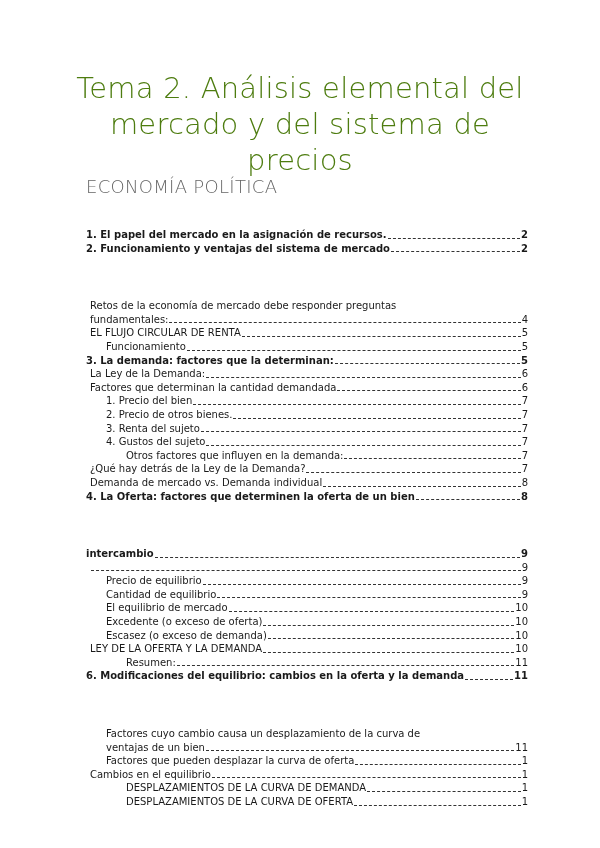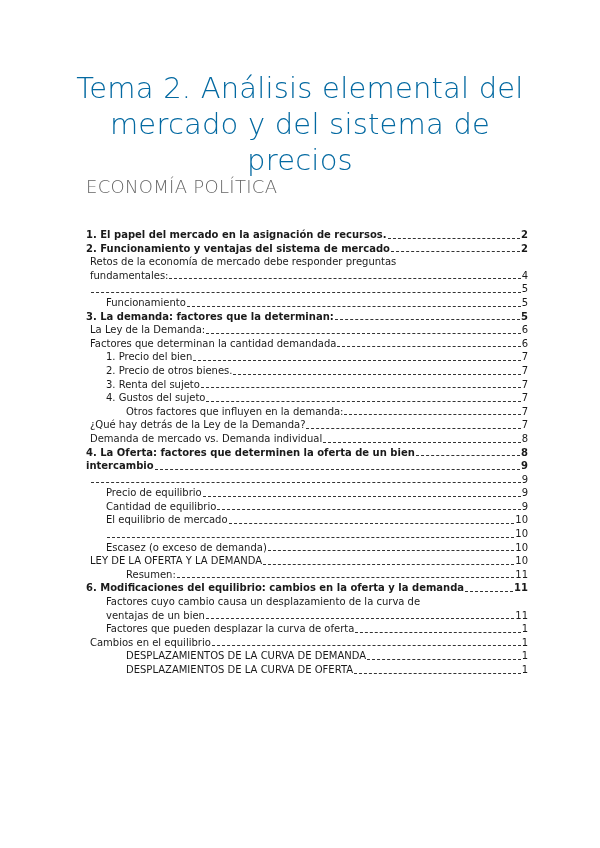--- a/index.html
+++ b/index.html
@@ -1,25 +1,25 @@
 <!DOCTYPE html>
 <html><head>
 <meta charset="utf-8">
 <style>
   html, body { margin: 0; padding: 0; background: #ffffff; }
   body { width: 600px; height: 848px; position: relative; overflow: hidden;
          font-family: "DejaVu Sans", sans-serif; color: #1a1a1a; }
   .title { position: absolute; top: 70px; left: 60px; width: 480px; text-align: center;
-           font-size: 29px; line-height: 36px; font-weight: 300; color: #0369a1; letter-spacing: 0.2px; }
+           font-size: 29px; line-height: 36px; font-weight: 300; color: #4d7c0f; letter-spacing: 0.2px; }
   .subtitle { position: absolute; top: 176px; left: 86px; font-size: 18px; color: #666;
               letter-spacing: 0.3px; font-weight: 300; }
   .toc { position: absolute; top: 228px; left: 86px; width: 442px; }
   .row { display: flex; align-items: flex-end; font-size: 10px; line-height: 13.6px; }
   .row .txt { white-space: nowrap; }
-  .row.wrap { display: block; }
+  .row.wrap { display: block; margin-top: 44px; }
   .row.wrap .txt { white-space: normal; }
   .row.wrap .line2 { display: flex; align-items: flex-end; }
   .leader { flex: 1; border-bottom: 1px dashed #333; margin: 0 1px 3px 1px; height: 0; }
   .pg { white-space: nowrap; }
   .b { font-weight: bold; }
   .l0 { padding-left: 0; }
   .l1 { padding-left: 4px; }
   .l2 { padding-left: 20px; }
   .l3 { padding-left: 40px; }
 </style>
@@ -42,20 +42,21 @@
     </div>
     <div class="row l1 wrap">
       <span class="txt" style="display: block;">Retos de la economía de mercado debe responder preguntas</span>
       <div class="line2">
         <span class="txt">fundamentales:</span>
         <span class="leader"></span>
         <span class="pg">4</span>
       </div>
     </div>
     <div class="row l1">
+      <span class="txt">EL FLUJO CIRCULAR DE RENTA</span>
       <span class="leader"></span>
       <span class="pg">5</span>
     </div>
     <div class="row l2">
       <span class="txt">Funcionamiento</span>
       <span class="leader"></span>
       <span class="pg">5</span>
     </div>
     <div class="row l0 b">
       <span class="txt">3. La demanda: factores que la determinan:</span>
@@ -132,20 +133,21 @@
       <span class="txt">Cantidad de equilibrio</span>
       <span class="leader"></span>
       <span class="pg">9</span>
     </div>
     <div class="row l2">
       <span class="txt">El equilibrio de mercado</span>
       <span class="leader"></span>
       <span class="pg">10</span>
     </div>
     <div class="row l2">
+      <span class="txt">Excedente (o exceso de oferta)</span>
       <span class="leader"></span>
       <span class="pg">10</span>
     </div>
     <div class="row l2">
       <span class="txt">Escasez (o exceso de demanda)</span>
       <span class="leader"></span>
       <span class="pg">10</span>
     </div>
     <div class="row l1">
       <span class="txt">LEY DE LA OFERTA Y LA DEMANDA</span>

